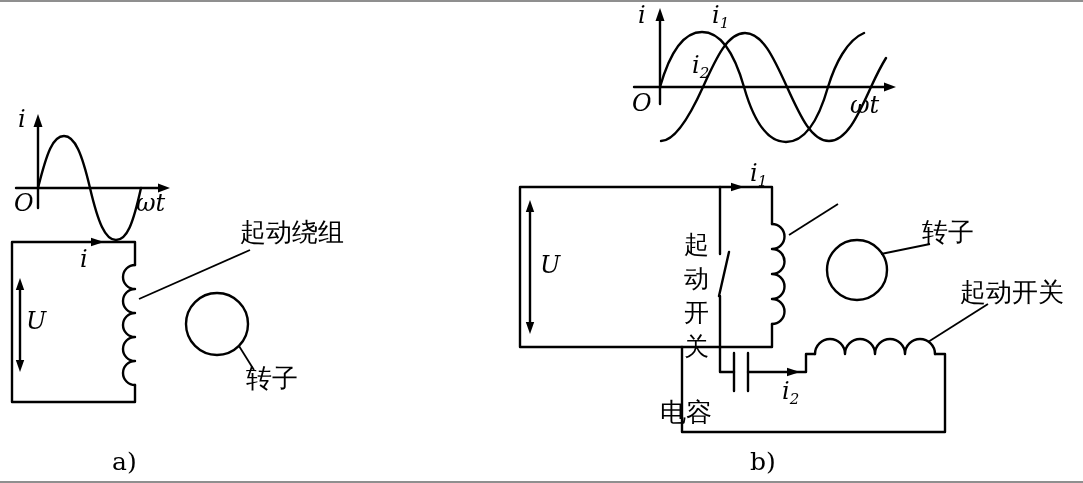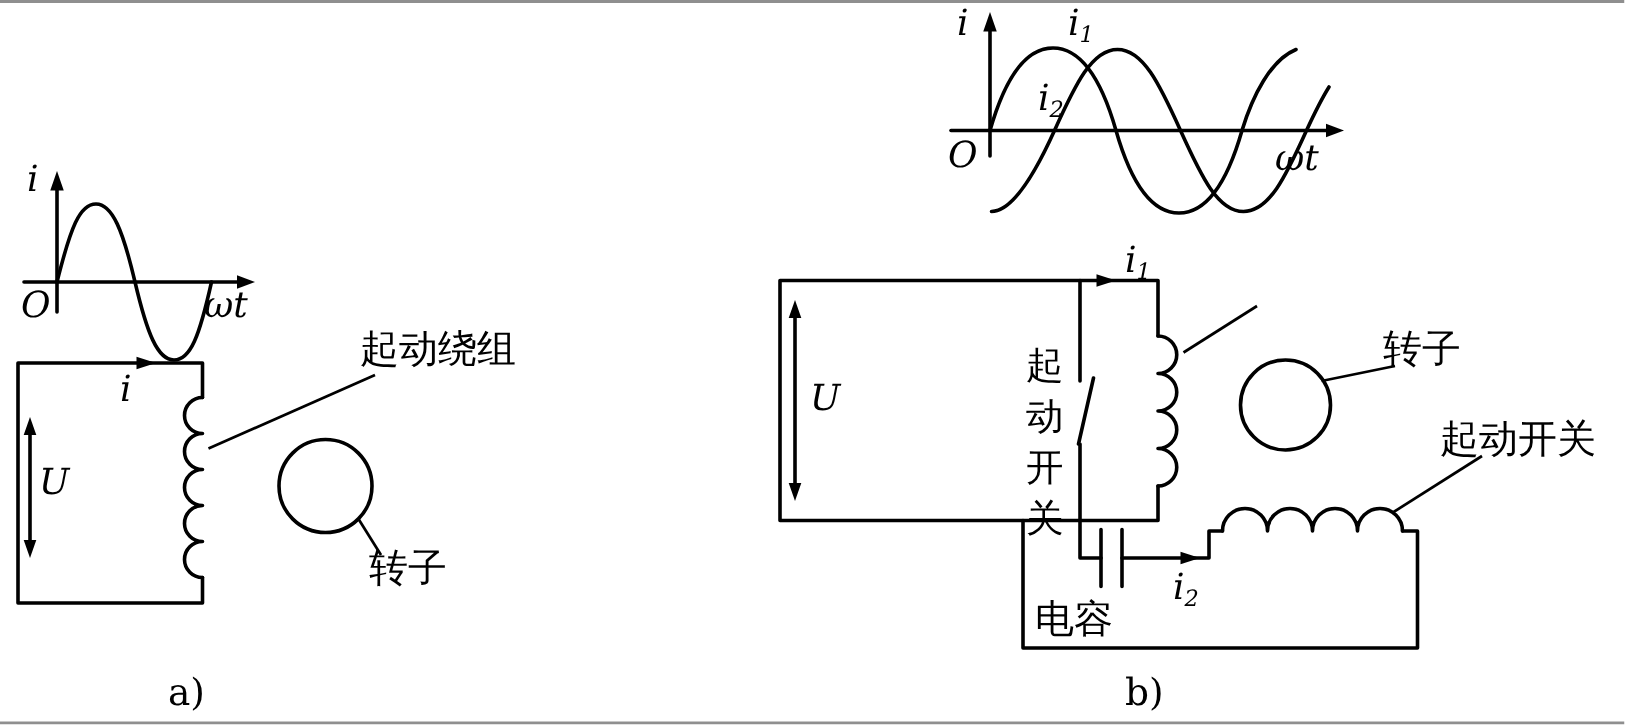--- a/index.html
+++ b/index.html
@@ -95,17 +95,17 @@
   <div class="lbl math" style="left:712px;top:0px"><span>i</span><sub>1</sub></div>
   <div class="lbl math" style="left:692px;top:50px"><span>i</span><sub>2</sub></div>
   <div class="lbl math" style="left:632px;top:88px">O</div>
   <div class="lbl math" style="left:850px;top:90px">ωt</div>
 
   <div class="lbl math" style="left:750px;top:158px"><span>i</span><sub>1</sub></div>
   <div class="lbl math" style="left:540px;top:250px">U</div>
   <div class="lbl cjk-v" style="left:682px;top:197px">起动开关</div>
   <div class="lbl cjk" style="left:922px;top:216px">转子</div>
   <div class="lbl cjk" style="left:960px;top:276px">起动开关</div>
-  <div class="lbl cjk" style="left:690px;top:396px">电容</div>
+  <div class="lbl cjk" style="left:660px;top:396px">电容</div>
   <div class="lbl math" style="left:782px;top:376px"><span>i</span><sub>2</sub></div>
   <div class="lbl cap" style="left:750px;top:446px">b)</div>
 
 </div>
 
 </body></html>

